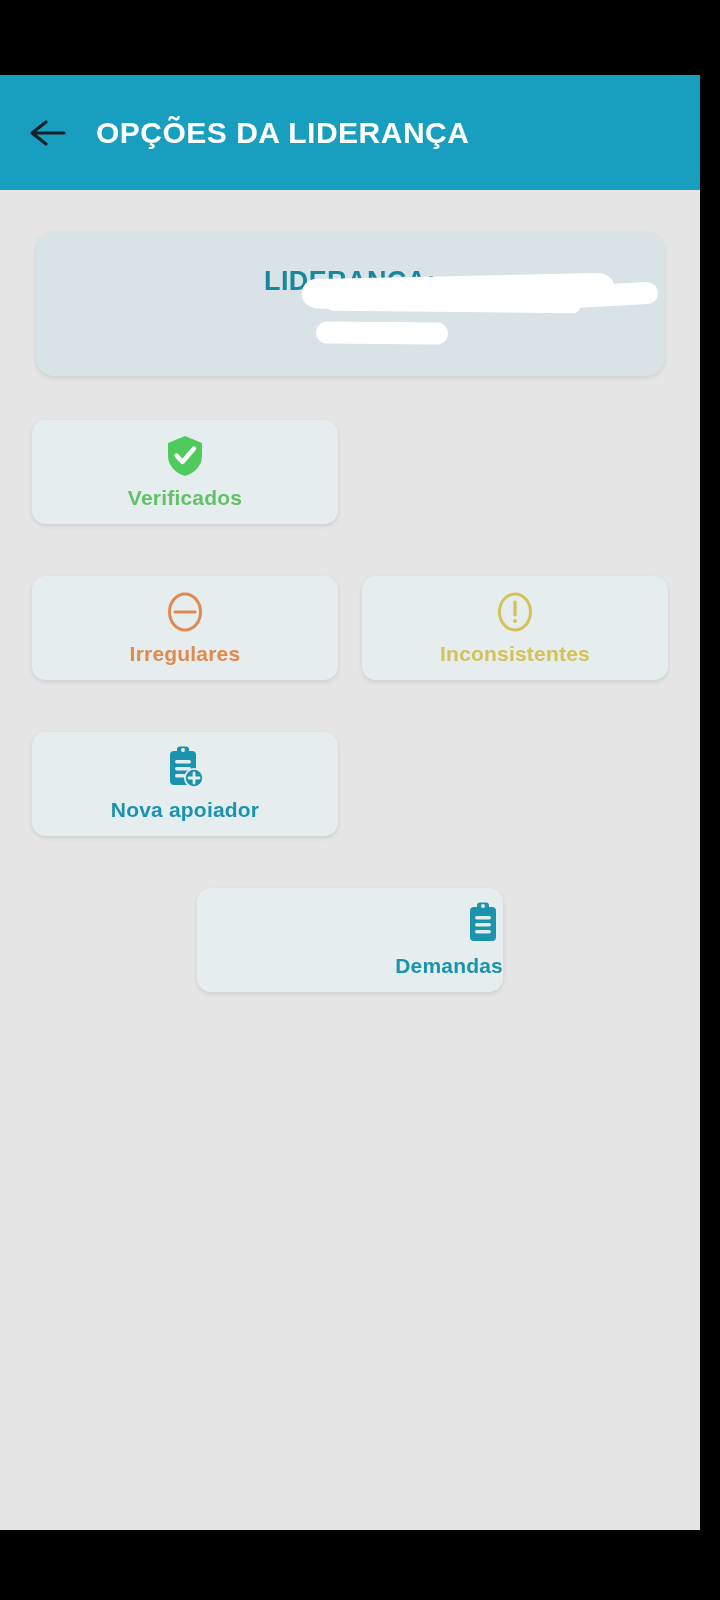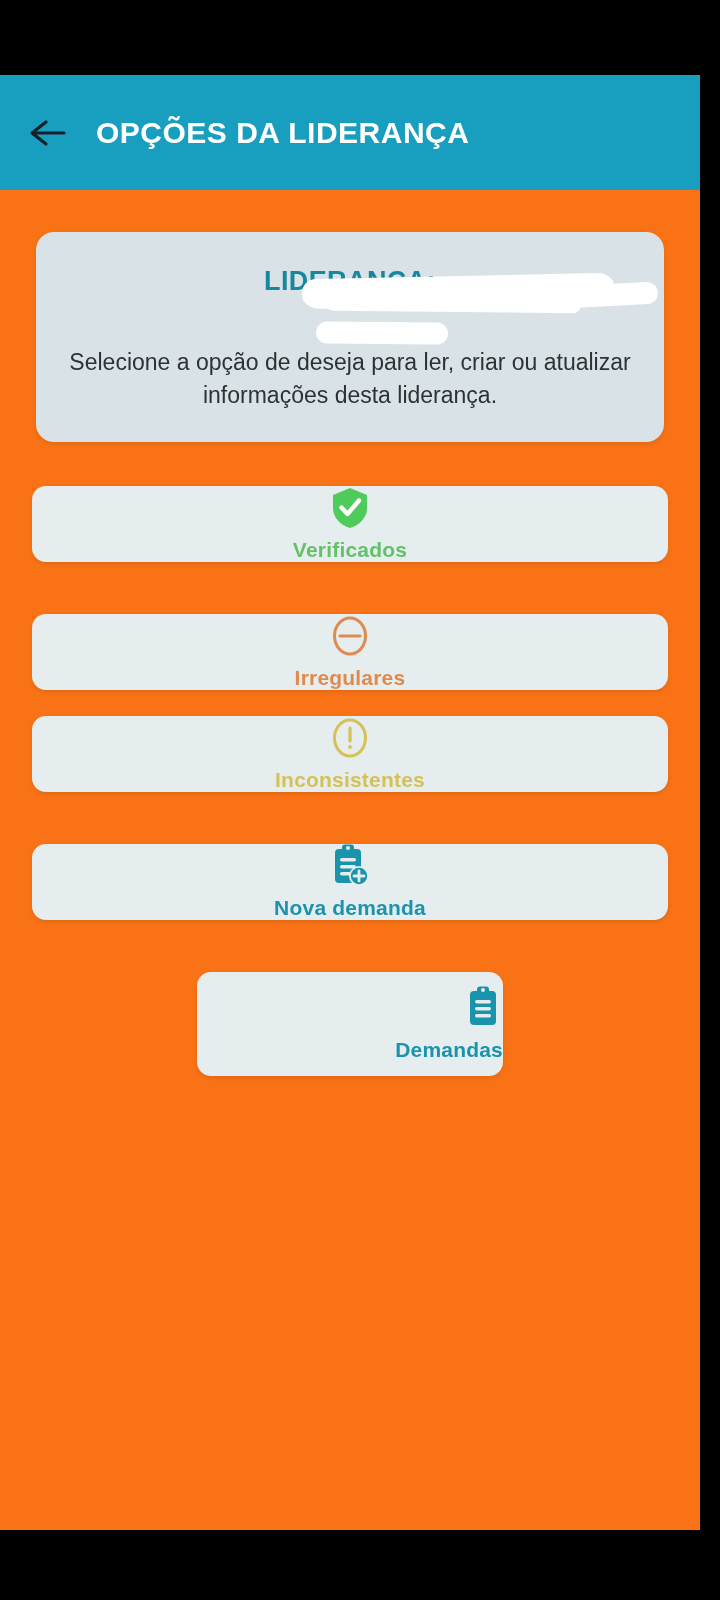--- a/index.html
+++ b/index.html
@@ -10,21 +10,21 @@
     background:#000;
     font-family:"Liberation Sans", sans-serif;
     overflow:hidden;
   }
 
   
   #screen {
     position:absolute;
     left:0; top:75px;
     width:700px; height:1455px;
-    background:#f97316;
+    background:#e5e5e5;
     overflow:hidden;
   }
 
   
   #appbar {
     position:relative;
     height:115px;
     background:#189FBF;
     display:flex;
     align-items:center;
@@ -107,21 +107,20 @@
     line-height:33px;
     padding:0 6px;
   }
 
   
   #grid {
     margin:44px 32px 0 32px;
     display:flex;
     flex-wrap:wrap;
     gap:26px 24px;
-    flex-direction:column;
   }
   .opt-card {
     flex:0 0 calc(50% - 12px);
     height:104px;
     background:#E6EDEF;
     border-radius:14px;
     display:flex;
     flex-direction:column;
     align-items:center;
     justify-content:center;
@@ -167,21 +166,20 @@
       <span id="lideranca-label">LIDERANÇA:</span>
       <span id="lideranca-name"></span>
 
       
       <span class="redact" id="redact-1"></span>
       <span class="redact" id="redact-2"></span>
       <span class="redact" id="redact-3"></span>
       <span class="redact" id="redact-4"></span>
     </div>
 
-    <div id="info-text">Selecione a opção de deseja para ler, criar ou atualizar informações desta liderança.</div>
   </div>
 
   <div id="grid">
 
     <div class="opt-card">
       <span class="opt-icon">
         <svg width="40" height="44" viewBox="0 0 40 44" aria-hidden="true">
           <path d="M20 2 L37 9 V22 C37 32 29 39.5 20 42 C11 39.5 3 32 3 22 V9 Z" fill="#4ECB5A"></path>
           <path d="M11.5 21.5 L17.5 28 L29 14.5" stroke="#FFFFFF" stroke-width="4.4" fill="none" stroke-linecap="round" stroke-linejoin="round"></path>
         </svg>
@@ -224,21 +222,21 @@
           <circle cx="20" cy="5" r="2" fill="#E6EDEF"></circle>
           <rect x="12" y="15" width="16" height="3.4" rx="1.7" fill="#E6EDEF"></rect>
           <rect x="12" y="22" width="16" height="3.4" rx="1.7" fill="#E6EDEF"></rect>
           <rect x="12" y="29" width="11" height="3.4" rx="1.7" fill="#E6EDEF"></rect>
           <circle cx="31" cy="33" r="10" fill="#E6EDEF"></circle>
           <circle cx="31" cy="33" r="8.2" fill="#1A93AC"></circle>
           <line x1="31" y1="28" x2="31" y2="38" stroke="#E6EDEF" stroke-width="2.8" stroke-linecap="round"></line>
           <line x1="26" y1="33" x2="36" y2="33" stroke="#E6EDEF" stroke-width="2.8" stroke-linecap="round"></line>
         </svg>
       </span>
-      <span class="opt-label" style="color:#1A93AC">Nova demanda</span>
+      <span class="opt-label" style="color:#1A93AC">Nova apoiador</span>
     </div>
 
     <div class="row-break"></div>
 
     <div class="opt-card single">
       <span class="opt-icon">
         <svg width="40" height="46" viewBox="0 0 40 46" aria-hidden="true">
           <rect x="7" y="6" width="26" height="34" rx="4" fill="#1A93AC"></rect>
           <rect x="14" y="1.5" width="12" height="8" rx="3" fill="#1A93AC"></rect>
           <circle cx="20" cy="5" r="2" fill="#E6EDEF"></circle>

